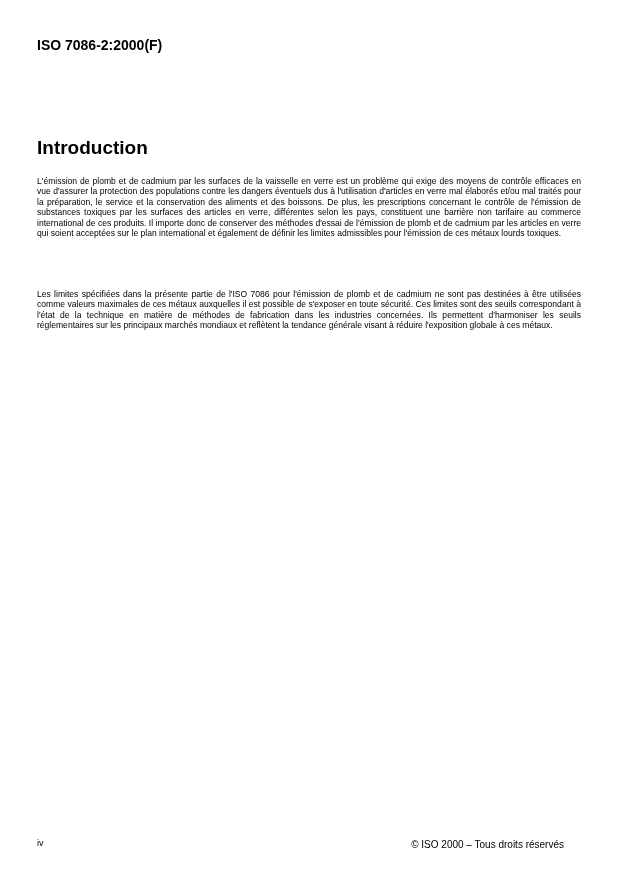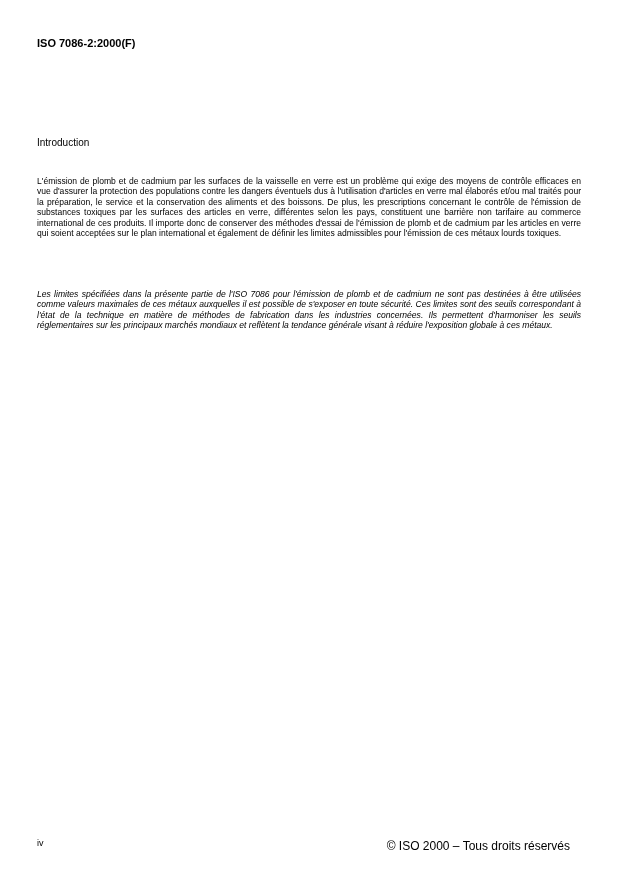--- a/index.html
+++ b/index.html
@@ -12,55 +12,55 @@
       height: 877px;
       position: relative;
       overflow: hidden;
       font-family: "Liberation Sans", sans-serif;
       color: #000000;
     }
     .doc-header {
       position: absolute;
       left: 37px;
       top: 37px;
-      font-size: 11px;
+      font-size: 14px;
       font-weight: bold;
       letter-spacing: 0;
     }
     .section-title {
       position: absolute;
       left: 37px;
       top: 137px;
-      font-size: 10px;
-      font-weight: normal;
+      font-size: 19px;
+      font-weight: bold;
       margin: 0;
     }
     .body-text {
       position: absolute;
       left: 37px;
       width: 544px;
       font-size: 8.55px;
       line-height: 10.45px;
       text-align: justify;
       margin: 0;
     }
     .para-1 { top: 176px; }
-    .para-2 { top: 289px; font-style: italic; }
+    .para-2 { top: 289px; }
     .footer-page {
       position: absolute;
       left: 37px;
       top: 838px;
       font-size: 9px;
       text-align: center;
     }
     .footer-copyright {
       position: absolute;
-      right: 49px;
+      right: 55px;
       top: 839px;
-      font-size: 12px;
+      font-size: 10px;
     }
   </style>
 </head>
 <body>
 
 <div class="doc-header">ISO 7086-2:2000(F)</div>
 
 <h1 class="section-title">Introduction</h1>
 
 <p class="body-text para-1">L'émission de plomb et de cadmium par les surfaces de la vaisselle en verre est un problème qui exige des moyens de contrôle efficaces en vue d'assurer la protection des populations contre les dangers éventuels dus à l'utilisation d'articles en verre mal élaborés et/ou mal traités pour la préparation, le service et la conservation des aliments et des boissons. De plus, les prescriptions concernant le contrôle de l'émission de substances toxiques par les surfaces des articles en verre, différentes selon les pays, constituent une barrière non tarifaire au commerce international de ces produits. Il importe donc de conserver des méthodes d'essai de l'émission de plomb et de cadmium par les articles en verre qui soient acceptées sur le plan international et également de définir les limites admissibles pour l'émission de ces métaux lourds toxiques.</p>

